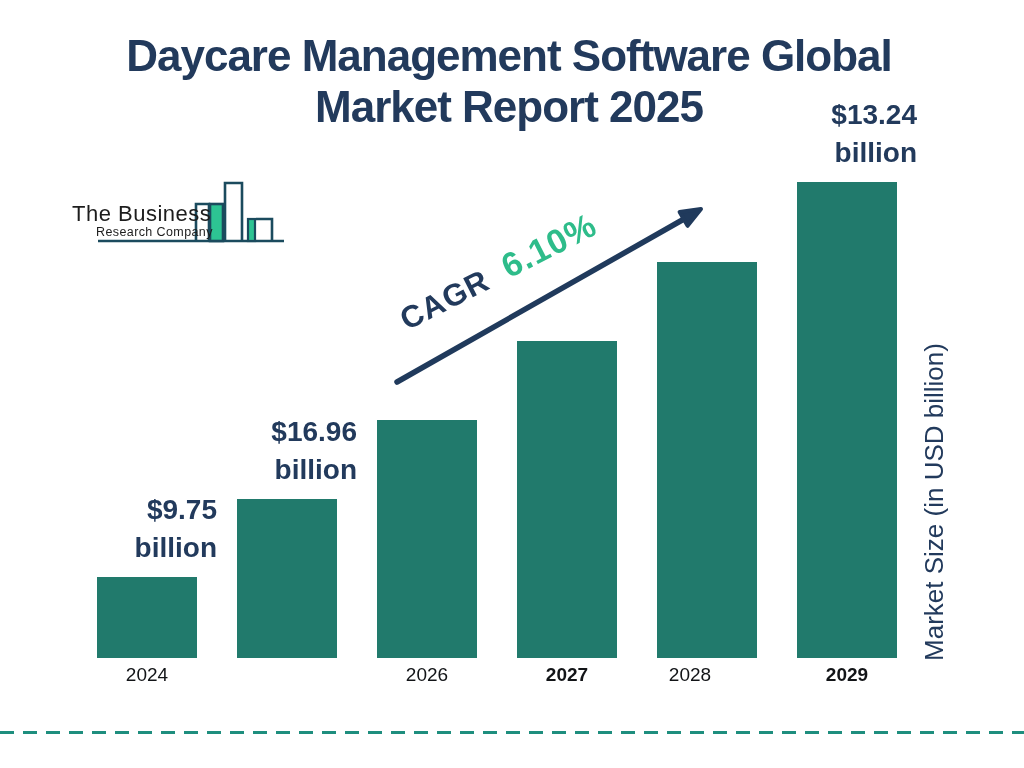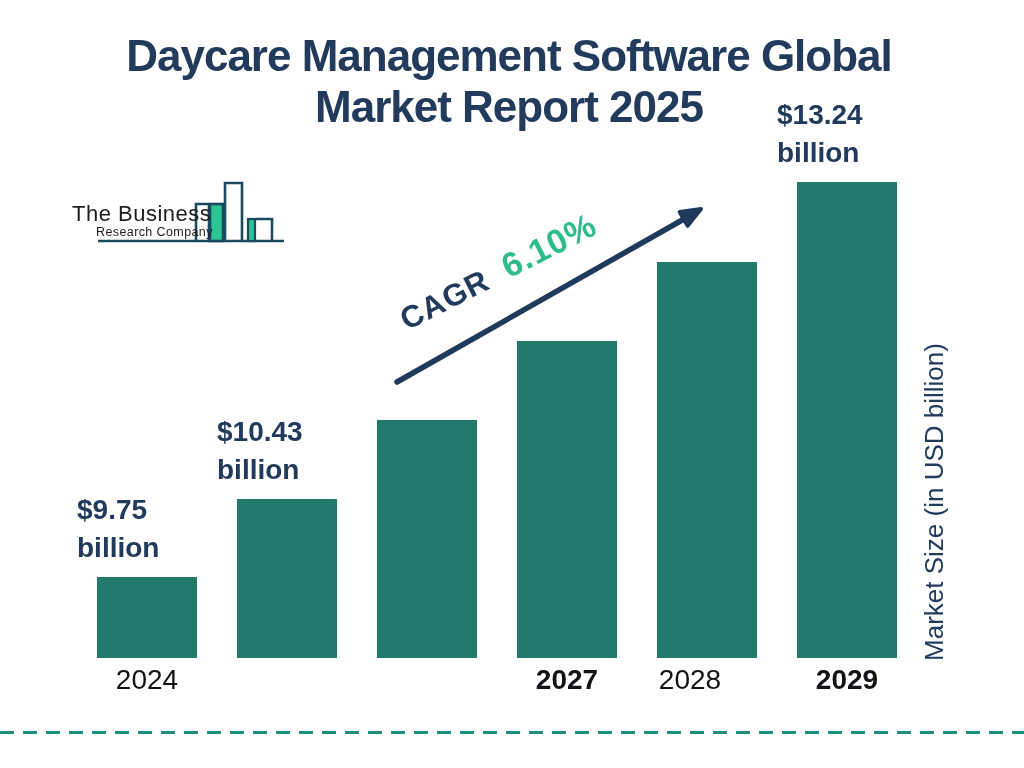--- a/index.html
+++ b/index.html
@@ -27,24 +27,24 @@
   }
   .logo-svg{position:absolute;left:0;top:0;}
 
   
   .chart{position:absolute;inset:0;}
   .bar{
     position:absolute;width:100px;background:#217a6c;
   }
   .year-label{
     position:absolute;top:664px;width:100px;text-align:center;
-    color:#121417;font-size:28px;font-weight:400;
+    color:#121417;font-size:19px;font-weight:400;
   }
   .value-label{
-    position:absolute;width:140px;text-align:left;
+    position:absolute;width:140px;text-align:right;
     color:#223a5c;font-size:28px;font-weight:bold;line-height:38px;
   }
 
   
   .cagr{
     position:absolute;left:388px;top:252px;width:220px;text-align:center;
     transform:rotate(-27deg);white-space:nowrap;
     font-weight:bold;
   }
   .cagr .cagr-word{color:#223a5c;font-size:31px;letter-spacing:1px;}
@@ -97,24 +97,25 @@
 
   <div class="chart">
       <div class="bar" style="left: 97px; top: 577px; height: 81px; width: 100px; background: rgb(33, 122, 108);"></div>
       <div class="year-label" style="left: 97px;">2024</div>
       <div class="value-label" style="left: 77px; top: 491px;">
         <div>$9.75</div>
         <div>billion</div>
       </div>
       <div class="bar" style="left: 237px; top: 499px; height: 159px; width: 100px; background: rgb(33, 122, 108);"></div>
       <div class="value-label" style="left: 217px; top: 413px;">
-        <div>$10.43</div>
+        <div>$16.96</div>
         <div>billion</div>
       </div>
       <div class="bar" style="left: 377px; top: 420px; height: 238px; width: 100px; background: rgb(33, 122, 108);"></div>
+      <div class="year-label" style="left: 377px;">2026</div>
       <div class="bar" style="left: 517px; top: 341px; height: 317px; width: 100px; background: rgb(33, 122, 108);"></div>
       <div class="year-label" style="left: 517px; font-weight: bold;">2027</div>
       <div class="bar" style="left: 657px; top: 262px; height: 396px; width: 100px; background: rgb(33, 122, 108);"></div>
       <div class="year-label" style="left: 640px;">2028</div>
       <div class="bar" style="left: 797px; top: 182px; height: 476px; width: 100px; background: rgb(33, 122, 108);"></div>
       <div class="year-label" style="left: 797px; font-weight: bold;">2029</div>
       <div class="value-label" style="left: 777px; top: 96px;">
         <div>$13.24</div>
         <div>billion</div>
       </div>

